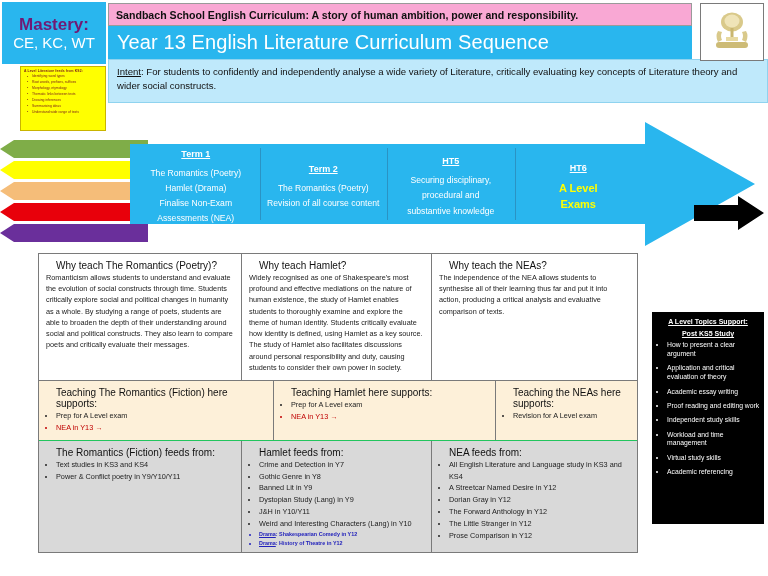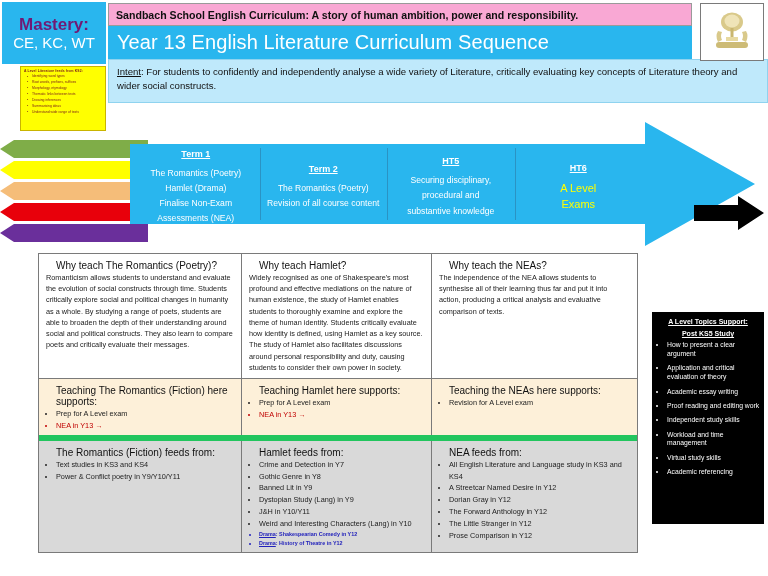--- a/index.html
+++ b/index.html
@@ -86,21 +86,21 @@
   }
   .termcol + .termcol:before{
     content:"";position:absolute;left:0;top:2px;bottom:4px;width:1px;background:#2a93c4;
   }
   .termcol .t-head{
     font-size:9px;font-weight:bold;color:#ffffff;text-decoration:underline;margin-bottom:7px;
   }
   .termcol .t-line{
     font-size:8.6px;color:#ffffff;line-height:1.75;text-align:center;padding:0 3px;
   }
-  .termcol.exam .t-line{color:#ffff00;font-weight:normal;font-size:11px;line-height:1.5;}
+  .termcol.exam .t-line{color:#ffff00;font-weight:bold;font-size:11px;line-height:1.5;}
 
   
   .blackarrow{
     position:absolute;left:694px;top:196px;width:70px;height:34px;
     background:#000000;
     clip-path:polygon(0 9px, 44px 9px, 44px 0, 70px 17px, 44px 34px, 44px 25px, 0 25px);
   }
 
   
   .sidearrows{position:absolute;left:0px;top:140px;width:150px;height:108px;}
@@ -110,21 +110,21 @@
   }
 
   
   .grid{
     position:absolute;left:38px;top:253px;width:600px;height:300px;
     border:1px solid #7a7a7a;box-sizing:border-box;
     display:flex;flex-direction:column;background:#ffffff;
   }
   .gridrow{display:flex;width:100%;box-sizing:border-box;}
   .row-why{height:130px;background:#ffffff;}
-  .row-supports{height:63px;background:#fdf0d9;border-top:1px solid #7a7a7a;border-bottom:6px solid #22c55e;}
+  .row-supports{height:63px;background:#fdf0d9;border-top:1px solid #7a7a7a;border-bottom:1px solid #22c55e;gap:32px;}
   .row-feeds{flex:1;background:#d9d9d9;}
   .cell{
     box-sizing:border-box;padding:6px 7px 4px 7px;position:relative;
   }
   .cell.c1{width:202px;}
   .cell.c2{width:190px;}
   .cell.c3{flex:1;}
   .cell + .cell{border-left:1px solid #7a7a7a;}
   .cell h4{
     margin:0 0 1px 10px;font-size:10px;font-weight:normal;color:#111;

